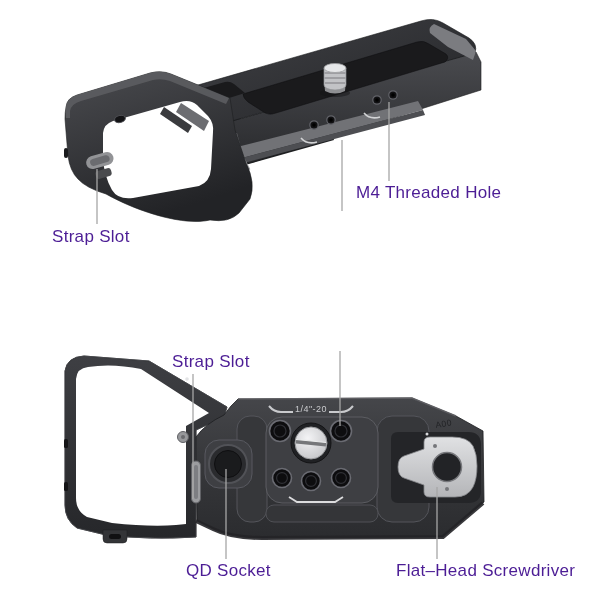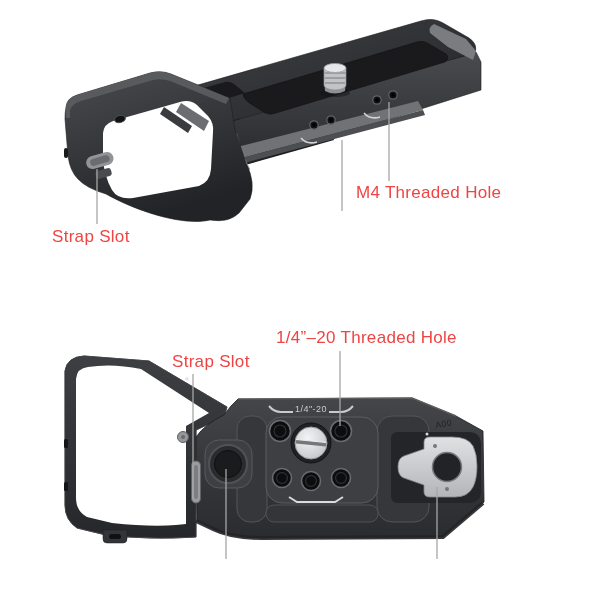--- a/index.html
+++ b/index.html
@@ -1,19 +1,19 @@
 <!DOCTYPE html>
 <html><head>
 <meta charset="utf-8">
 <style>
   html,body{margin:0;padding:0;background:#fff;}
   .stage{position:relative;width:600px;height:600px;background:#ffffff;overflow:hidden;
          font-family:"Liberation Sans",sans-serif;}
   .stage svg{position:absolute;left:0;top:0;}
-  .label{position:absolute;font-size:17px;line-height:1.2;color:#ef4444;
+  .label{position:absolute;font-size:17px;line-height:1.2;color:#4c1d95;
          letter-spacing:.3px;white-space:nowrap;}
 </style>
 </head>
 <body>
 
 <div class="stage">
 
 <svg width="600" height="600" viewBox="0 0 600 600">
   <defs>
     <linearGradient id="g-loop" x1="0" y1="0" x2="0.4" y2="1">
@@ -200,15 +200,16 @@
     <line x1="389" y1="102" x2="389" y2="181"></line>
     <line x1="340" y1="351" x2="340" y2="426"></line>
     <line x1="193" y1="374" x2="193" y2="499"></line>
     <line x1="226" y1="469" x2="226" y2="559"></line>
     <line x1="437" y1="487" x2="437" y2="559"></line>
   </g>
 </svg>
 
 <div class="label" style="left:52px;top:227px">Strap Slot</div>
 <div class="label" style="left:356px;top:183px">M4 Threaded Hole</div>
-<div class="label" style="left:276px;top:328px">1/4”–20 Threaded Hole</div>
 <div class="label" style="left:172px;top:352px">Strap Slot</div>
+<div class="label" style="left:186px;top:561px">QD Socket</div>
+<div class="label" style="left:396px;top:561px">Flat–Head Screwdriver</div>
 
 </div>
 </body></html>

